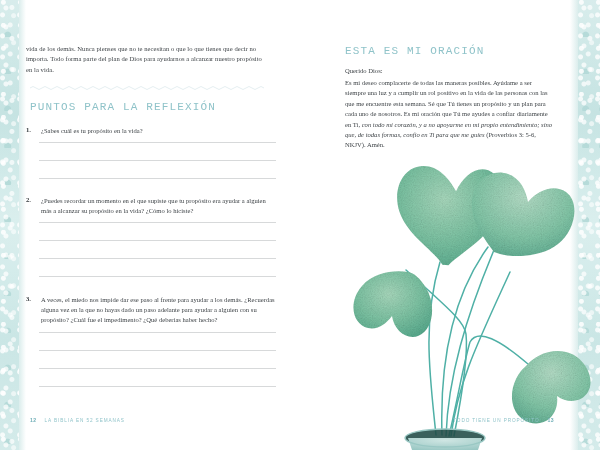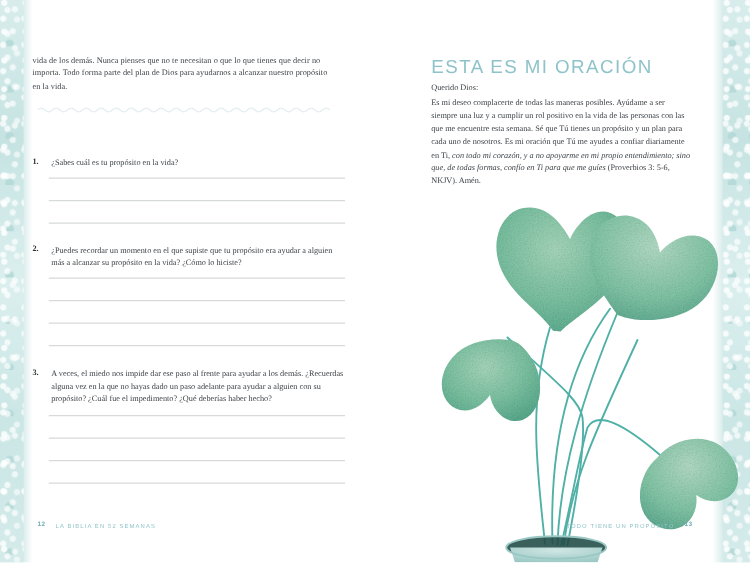--- a/index.html
+++ b/index.html
@@ -47,22 +47,22 @@
   .intro{position:absolute;top:44px;left:26px;width:236px;}
 
   
   .wavy{
     position:absolute;left:30px;top:84px;width:236px;height:7px;
     opacity:.55;
   }
 
   .section-title{
     position:absolute;
-    font-family:Liberation Sans, sans-serif;
-    font-size:15px;letter-spacing:1.15px;color:#8fc3c9;font-weight:400;
+    font-family:Liberation Mono, monospace;
+    font-size:11px;letter-spacing:1.15px;color:#8fc3c9;font-weight:400;
   }
   .title-left{left:30px;top:101px;}
   .title-right{left:345px;top:45px;}
 
   
   .qblock{position:absolute;left:26px;width:250px;}
   .q{display:flex;gap:6px;}
   .qnum{
     font-family:"Liberation Serif", serif;font-weight:bold;
     font-size:6.6px;color:#2f3538;width:9px;flex:0 0 9px;text-align:left;padding-top:.4px;
@@ -103,20 +103,21 @@
   <div class="edge-fade-l"></div>
   <div class="edge edge-right"></div>
   <div class="edge-fade-r"></div>
 
   <div class="intro body-text">vida de los demás. Nunca pienses que no te necesitan o que lo que tienes que decir no importa. Todo forma parte del plan de Dios para ayudarnos a alcanzar nuestro propósito en la vida.</div>
 
   <svg class="wavy" viewBox="0 0 236 7" preserveAspectRatio="none">
     <path d="M0,4 q3,-3 6,0 t6,0 t6,0 t6,0 t6,0 t6,0 t6,0 t6,0 t6,0 t6,0 t6,0 t6,0 t6,0 t6,0 t6,0 t6,0 t6,0 t6,0 t6,0 t6,0 t6,0 t6,0 t6,0 t6,0 t6,0 t6,0 t6,0 t6,0 t6,0 t6,0 t6,0 t6,0 t6,0 t6,0 t6,0 t6,0 t6,0 t6,0 t6,0" fill="none" stroke="#cfe1e5" stroke-width="1"></path>
   </svg>
 
+  <div class="section-title title-left">PUNTOS PARA LA REFLEXIÓN</div>
 
   <div class="qblock" style="top:126px;">
     <div class="q">
       <div class="qnum">1.</div>
       <div class="qtext">¿Sabes cuál es tu propósito en la vida?</div>
     </div>
     <div class="lines">
       <div class="ruleline"></div>
       <div class="ruleline"></div>
       <div class="ruleline"></div>

